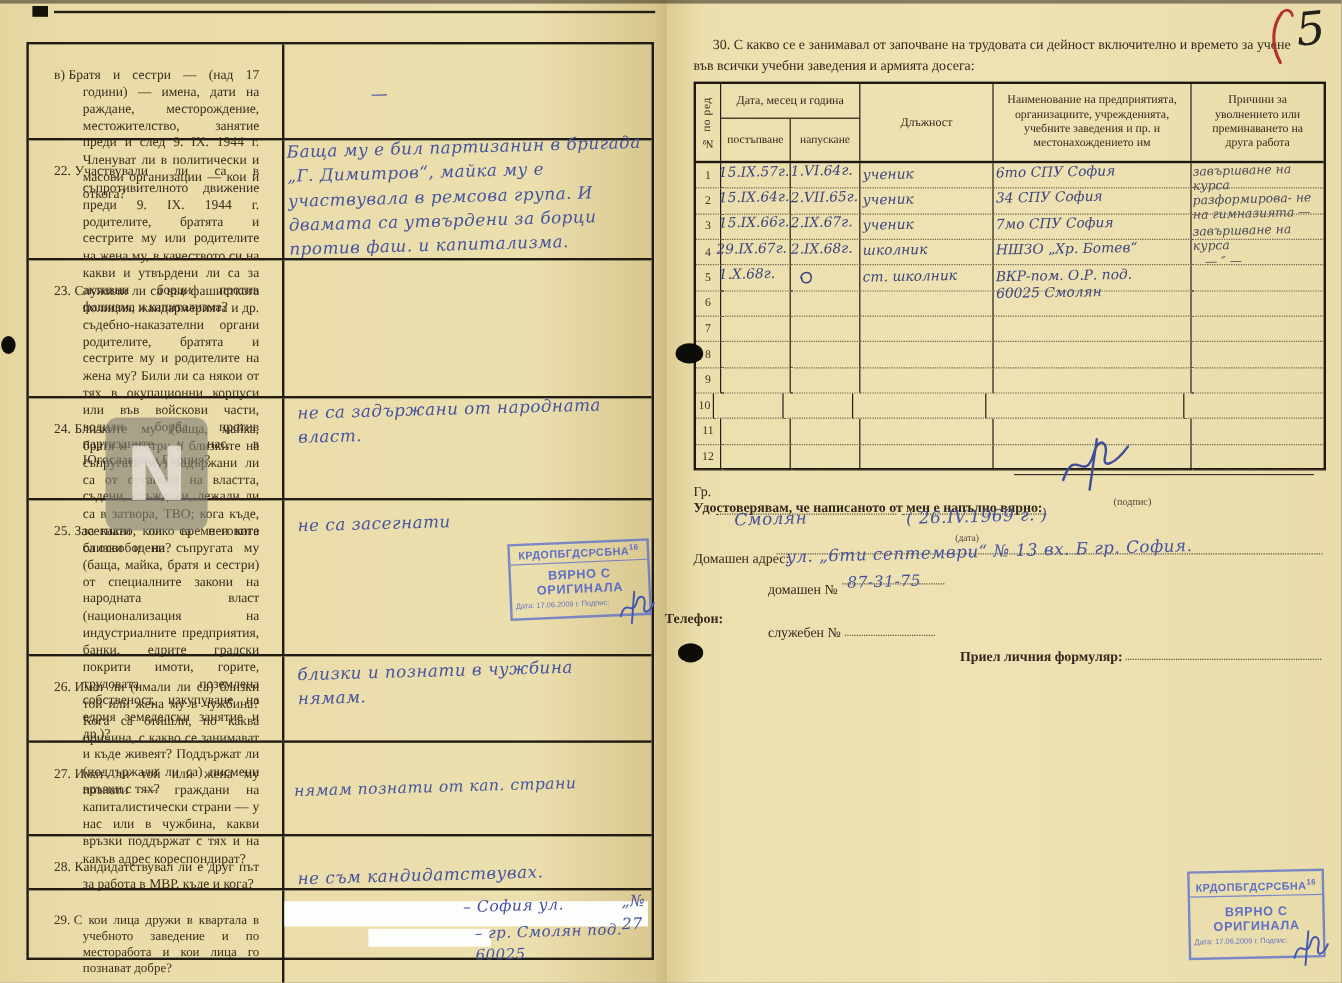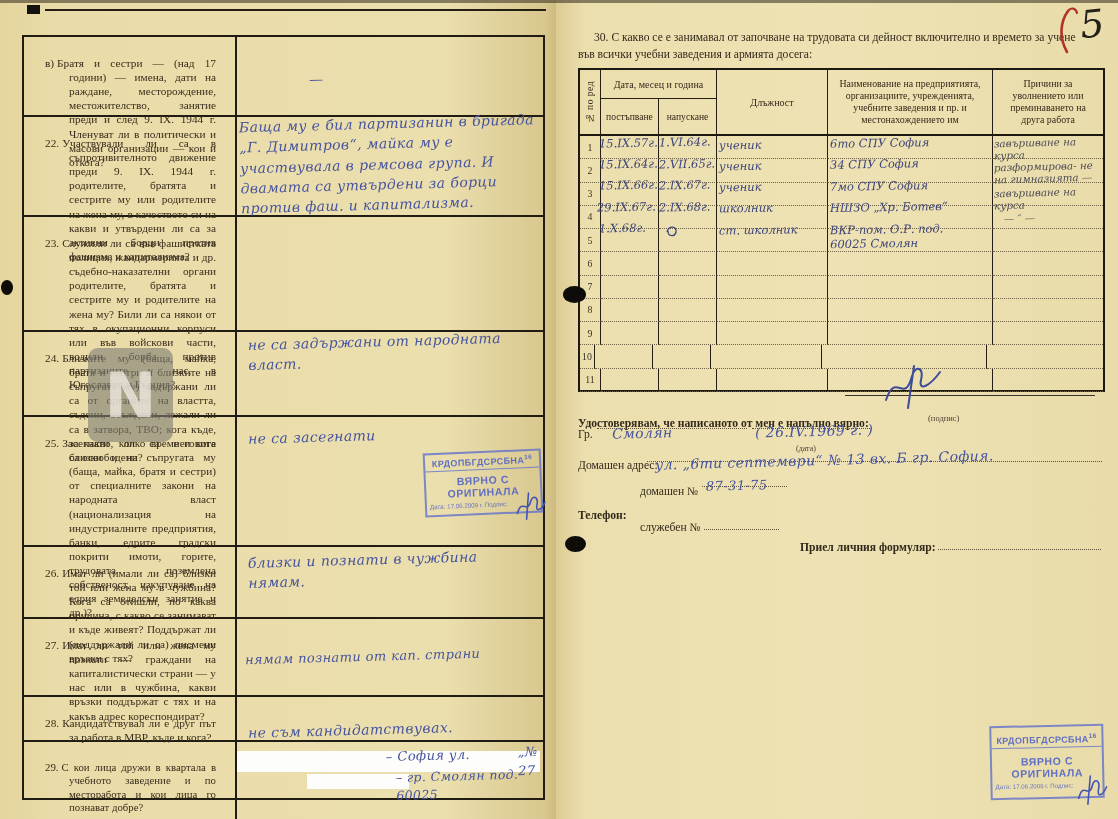--- a/index.html
+++ b/index.html
@@ -275,20 +275,28 @@
           <div class="wc wc-last"></div>
         </div>
         <div class="wrow">
           <div class="wc wc-num" style="width: 21px;">11</div>
           <div class="wc" style="width: 58px;"></div>
           <div class="wc" style="width: 58px;"></div>
           <div class="wc" style="width: 111px;"></div>
           <div class="wc" style="width: 165px;"></div>
           <div class="wc wc-last"></div>
         </div>
+        <div class="wrow">
+          <div class="wc wc-num" style="width: 21px;">12</div>
+          <div class="wc" style="width: 58px;"></div>
+          <div class="wc" style="width: 58px;"></div>
+          <div class="wc" style="width: 111px;"></div>
+          <div class="wc" style="width: 165px;"></div>
+          <div class="wc wc-last"></div>
+        </div>
       </div>
 
     <div class="thw" style="left:19px;top:67px">15.IX.57г.</div>
     <div class="thw" style="left:79px;top:66px">1.VI.64г.</div>
     <div class="thw" style="left:139px;top:69px">ученик</div>
     <div class="thw" style="left:250px;top:67px">6то СПУ София</div>
 
     <div class="thw" style="left:19px;top:88px">15.IX.64г.</div>
     <div class="thw" style="left:79px;top:88px">2.VII.65г.</div>
     <div class="thw" style="left:139px;top:90px">ученик</div>
@@ -317,36 +325,36 @@
     <div class="rhw" style="left:424px;top:142px">— ″ —</div>
   </div>
 
   <div class="formline" style="left:578px;top:417px;font-weight:bold">Удостоверявам, че написаното от мен е напълно вярно:</div>
   <div class="solidline" style="left:845px;top:395px;width:250px"></div>
   <svg style="left:878px;top:362px" width="70" height="48" viewBox="0 0 70 48">
     <path d="M8,38 C18,8 26,44 34,14 C38,2 46,6 43,18 C40,30 52,24 62,10 M36,4 L30,46" stroke="#3f4c98" stroke-width="2" fill="none" stroke-linecap="round"></path>
   </svg>
   <div class="caption" style="left:928px;top:413px">(подпис)</div>
 
-  <div class="formline" style="left:578px;top:428px">Гр.</div>
+  <div class="formline" style="left:578px;top:403px">Гр.</div>
   <div class="dotline" style="left:597px;top:428px;width:150px"></div>
   <div class="hw hw-14" style="left:612px;top:423px">Смолян</div>
   <div class="dotline" style="left:752px;top:428px;width:120px"></div>
   <div class="hw hw-14" style="left:755px;top:421px">( 26.IV.1969 г. )</div>
   <div class="caption" style="left:796px;top:444px;font-size:8px">(дата)</div>
 
   <div class="formline" style="left:578px;top:459px">Домашен адрес:</div>
   <div class="dotline" style="left:647px;top:461px;width:455px"></div>
   <div class="hw" style="left:655px;top:450px;font-size:14px;white-space:nowrap">ул. „6ти септември“ № 13 вх. Б гр. София.</div>
 
   <div class="formline" style="left:640px;top:485px">домашен №</div>
   <div class="dotline" style="left:702px;top:486px;width:85px"></div>
   <div class="hw hw-13" style="left:706px;top:477px">87-31-75</div>
 
-  <div class="formline" style="left:578px;top:509px;font-weight:bold">Телефон:</div>
+  <div class="formline" style="left:554px;top:509px;font-weight:bold">Телефон:</div>
   <div class="formline" style="left:640px;top:521px">служебен №</div>
   <div class="dotline" style="left:704px;top:529px;width:75px"></div>
 
   <div class="formline" style="left:800px;top:541px;font-weight:bold">Приел личния формуляр:</div>
   <div class="dotline" style="left:938px;top:549px;width:163px"></div>
 
   <div class="stamp" style="left:990px;top:725px;width:114px;height:74px;transform:rotate(-1.2deg)">
     <div class="st-l1" style="padding-top:6px"><span>КРДОПБГДСРСБНА</span><span class="st-sup">16</span></div>
     <div class="st-l2" style="padding-top:7px">ВЯРНО С ОРИГИНАЛА</div>
     <div class="st-l3">Дата: 17.06.2009 г.   Подпис:</div>

